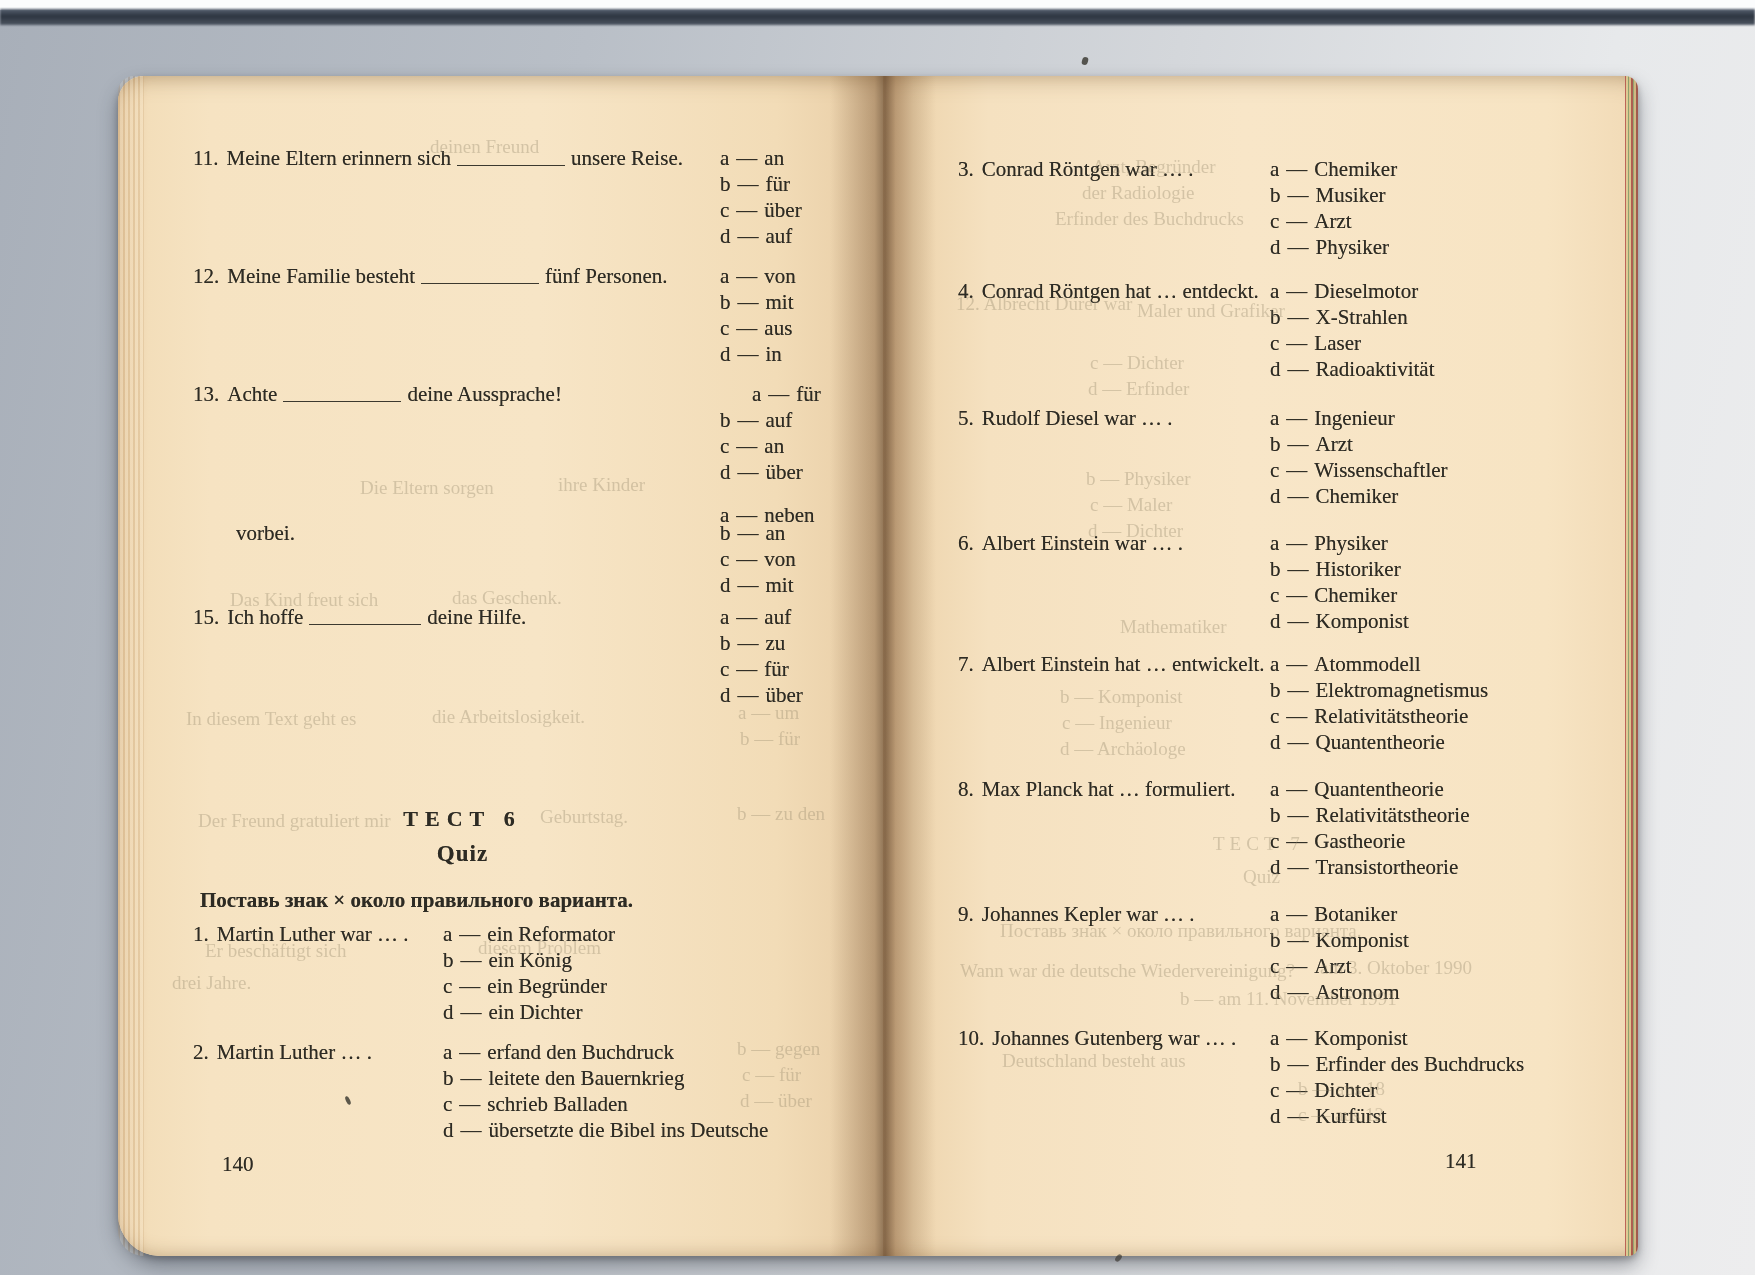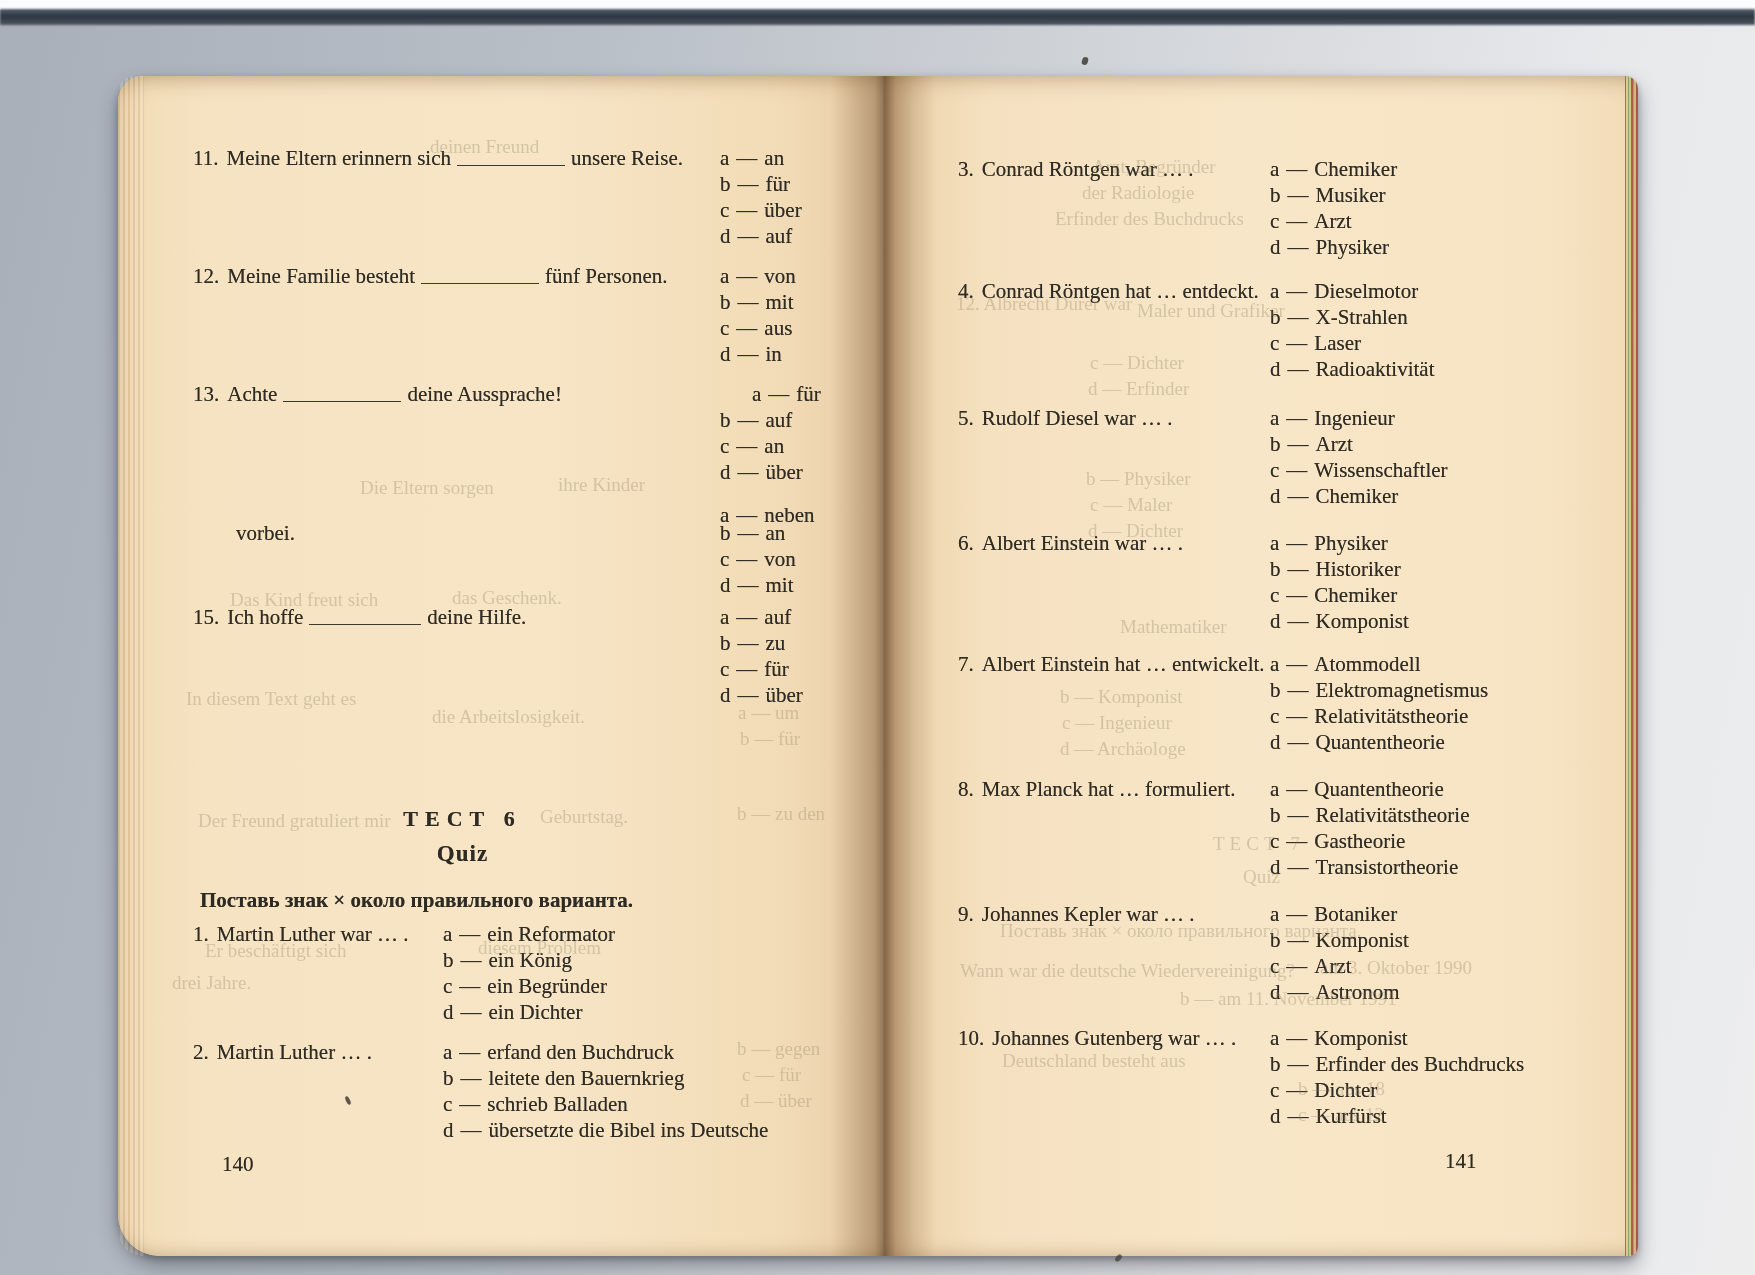--- a/index.html
+++ b/index.html
@@ -141,21 +141,21 @@
       <div class="line" style="left: 958px; top: 1026px;"><span class="num">10.</span><span>Johannes Gutenberg war … .</span></div>
       <div class="line" style="left: 1270px; top: 1026px;"><span>a</span><span class="dash">—</span><span>Komponist</span></div>
       <div class="line" style="left: 1270px; top: 1052px;"><span>b</span><span class="dash">—</span><span>Erfinder des Buchdrucks</span></div>
       <div class="line" style="left: 1270px; top: 1078px;"><span>c</span><span class="dash">—</span><span>Dichter</span></div>
       <div class="line" style="left: 1270px; top: 1104px;"><span>d</span><span class="dash">—</span><span>Kurfürst</span></div>
       <div class="ghost" style="left: 430px; top: 136px;">deinen Freund</div>
       <div class="ghost" style="left: 360px; top: 477px;">Die Eltern sorgen</div>
       <div class="ghost" style="left: 558px; top: 474px;">ihre Kinder</div>
       <div class="ghost" style="left: 230px; top: 589px;">Das Kind freut sich</div>
       <div class="ghost" style="left: 452px; top: 587px;">das Geschenk.</div>
-      <div class="ghost" style="left: 186px; top: 688px; text-align: center;">In diesem Text geht es</div>
+      <div class="ghost" style="left: 186px; top: 708px; text-align: center;">In diesem Text geht es</div>
       <div class="ghost" style="left: 432px; top: 706px;">die Arbeitslosigkeit.</div>
       <div class="ghost" style="left: 738px; top: 702px;">a — um</div>
       <div class="ghost" style="left: 740px; top: 728px;">b — für</div>
       <div class="ghost" style="left: 198px; top: 810px;">Der Freund gratuliert mir</div>
       <div class="ghost" style="left: 540px; top: 806px;">Geburtstag.</div>
       <div class="ghost" style="left: 737px; top: 803px;">b — zu den</div>
       <div class="ghost" style="left: 205px; top: 940px;">Er beschäftigt sich</div>
       <div class="ghost" style="left: 478px; top: 937px;">diesem Problem</div>
       <div class="ghost" style="left: 172px; top: 972px;">drei Jahre.</div>
       <div class="ghost" style="left: 737px; top: 1038px;">b — gegen</div>

